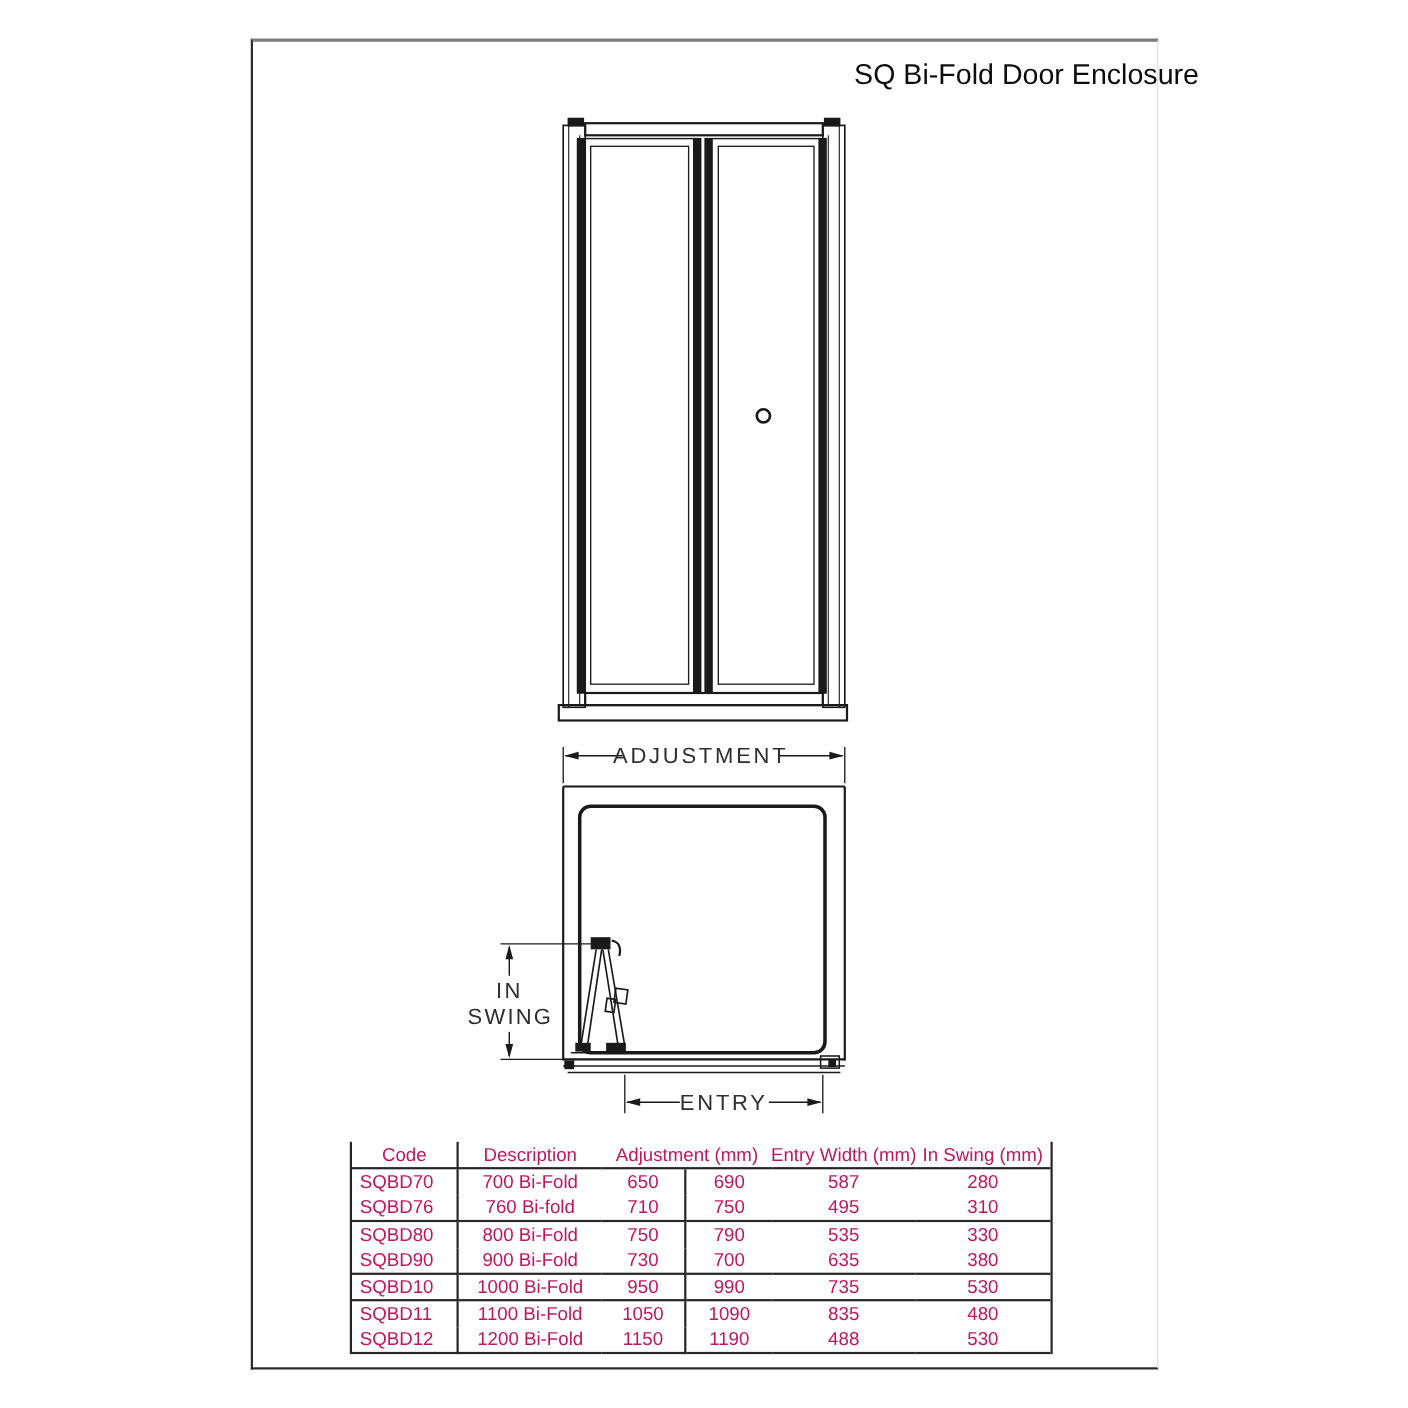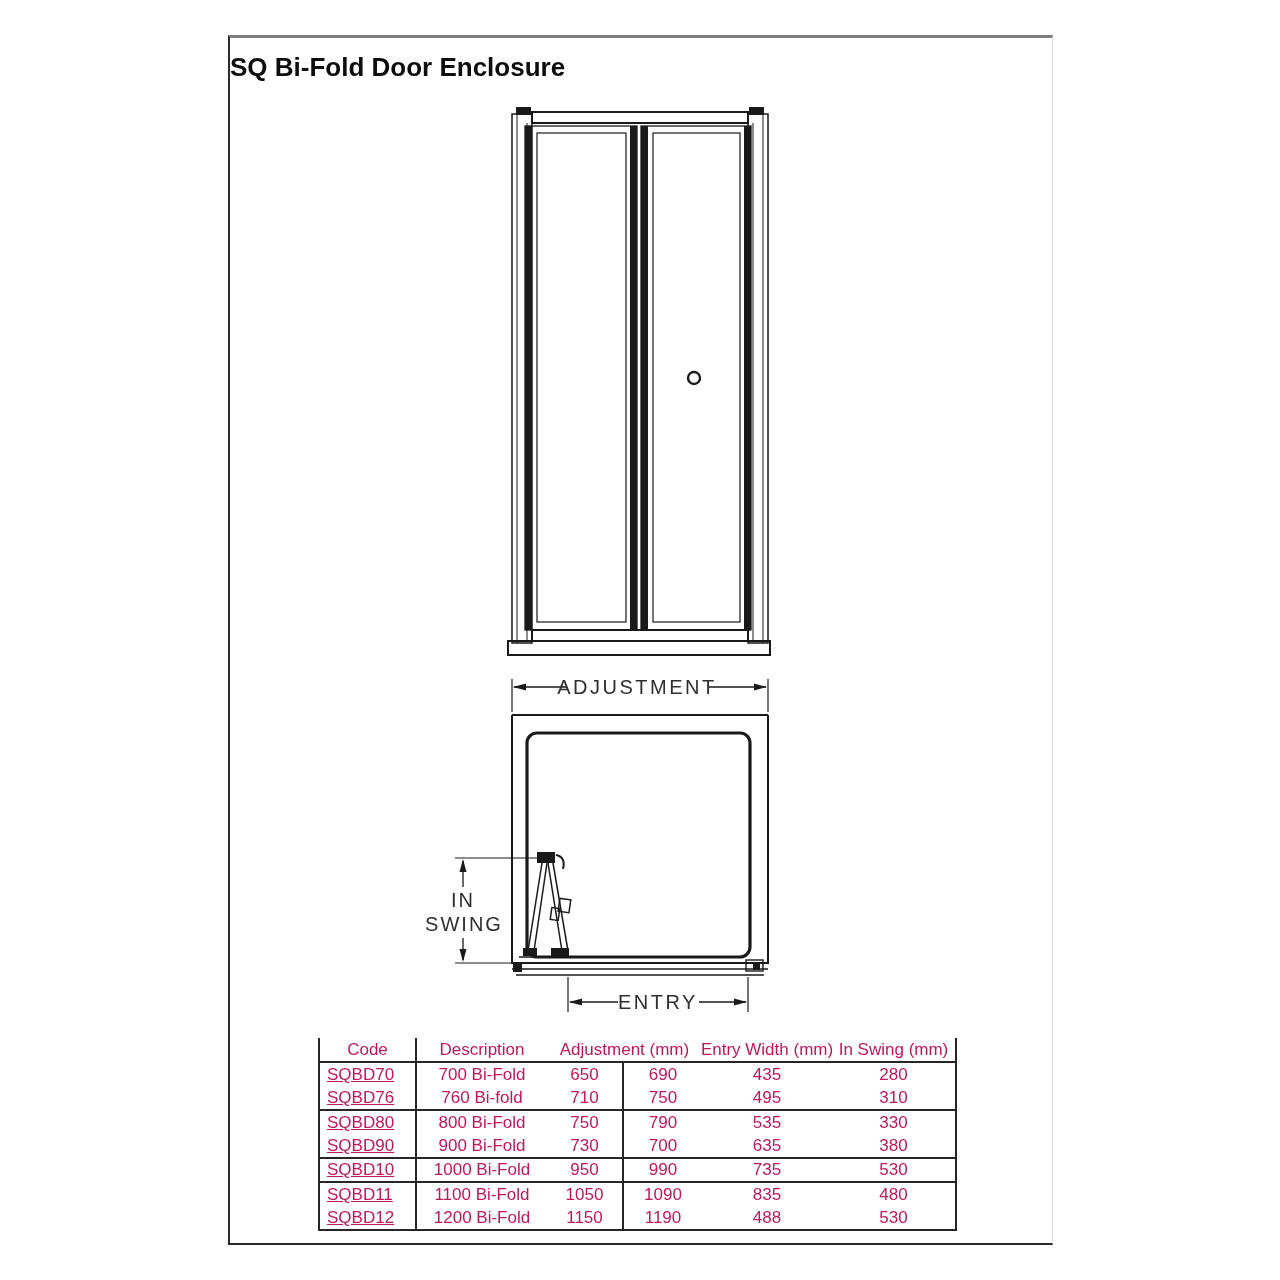--- a/index.html
+++ b/index.html
@@ -1,33 +1,33 @@
 <!DOCTYPE html>
 <html><head>
 <meta charset="utf-8">
 <style>
   html,body{margin:0;padding:0;background:#ffffff;}
   .canvas{position:relative;width:1280px;height:1280px;background:#ffffff;overflow:hidden;
           font-family:"Liberation Sans",sans-serif;color:#1a1a1a;}
   .page{position:absolute;left:228px;top:35px;width:825px;height:1210px;background:#ffffff;
         border-top:3px solid #7e7e7e;border-left:2px solid #2a2a2a;
         border-bottom:2px solid #2a2a2a;border-right:1px solid #dcdcdc;box-sizing:border-box;}
-  .title{position:absolute;left:230px;top:52px;width:820px;text-align:left;
-         font-size:26px;font-weight:bold;letter-spacing:0px;color:#0d0d0d;}
+  .title{position:absolute;left:230px;top:52px;width:820px;text-align:right;
+         font-size:26px;font-weight:normal;letter-spacing:0px;color:#0d0d0d;padding-left:40px;}
   svg.drawing{position:absolute;left:0;top:0;}
 
   
   .spec-table{position:absolute;left:318px;top:1038px;width:635px;display:grid;
               grid-template-columns:97px 130px 77px 78px 130px 123px;
               grid-template-rows:25px repeat(7,24px);
               border-left:2px solid #262626;border-right:2px solid #262626;
               box-sizing:content-box;font-size:17px;color:#be185d;}
   .cell{display:flex;align-items:center;justify-content:center;box-sizing:border-box;
         white-space:nowrap;}
-  .cell.code{justify-content:flex-start;padding-left:7px;text-decoration:underline;}
+  .cell.code{justify-content:flex-start;padding-left:7px;}
   .hdr{border-bottom:2px solid #262626;}
   .code-div{border-right:2px solid #262626;}
   .adj-div{border-right:2px solid #262626;}
   .row-sep{border-bottom:2px solid #262626;}
   .span2{grid-column:span 2;}
 </style>
 </head>
 <body>
 
 <div class="canvas">
@@ -144,21 +144,21 @@
     <div class="cell hdr code-div">Code</div>
     <div class="cell hdr">Description</div>
     <div class="cell hdr span2">Adjustment (mm)</div>
     <div class="cell hdr">Entry Width (mm)</div>
     <div class="cell hdr">In Swing (mm)</div>
 
     <div class="cell code code-div">SQBD70</div>
     <div class="cell">700 Bi-Fold</div>
     <div class="cell adj-div">650</div>
     <div class="cell">690</div>
-    <div class="cell">435</div>
+    <div class="cell">587</div>
     <div class="cell">280</div>
 
     <div class="cell code code-div row-sep">SQBD76</div>
     <div class="cell row-sep">760 Bi-fold</div>
     <div class="cell adj-div row-sep">710</div>
     <div class="cell row-sep">750</div>
     <div class="cell row-sep">495</div>
     <div class="cell row-sep">310</div>
 
     <div class="cell code code-div">SQBD80</div>

